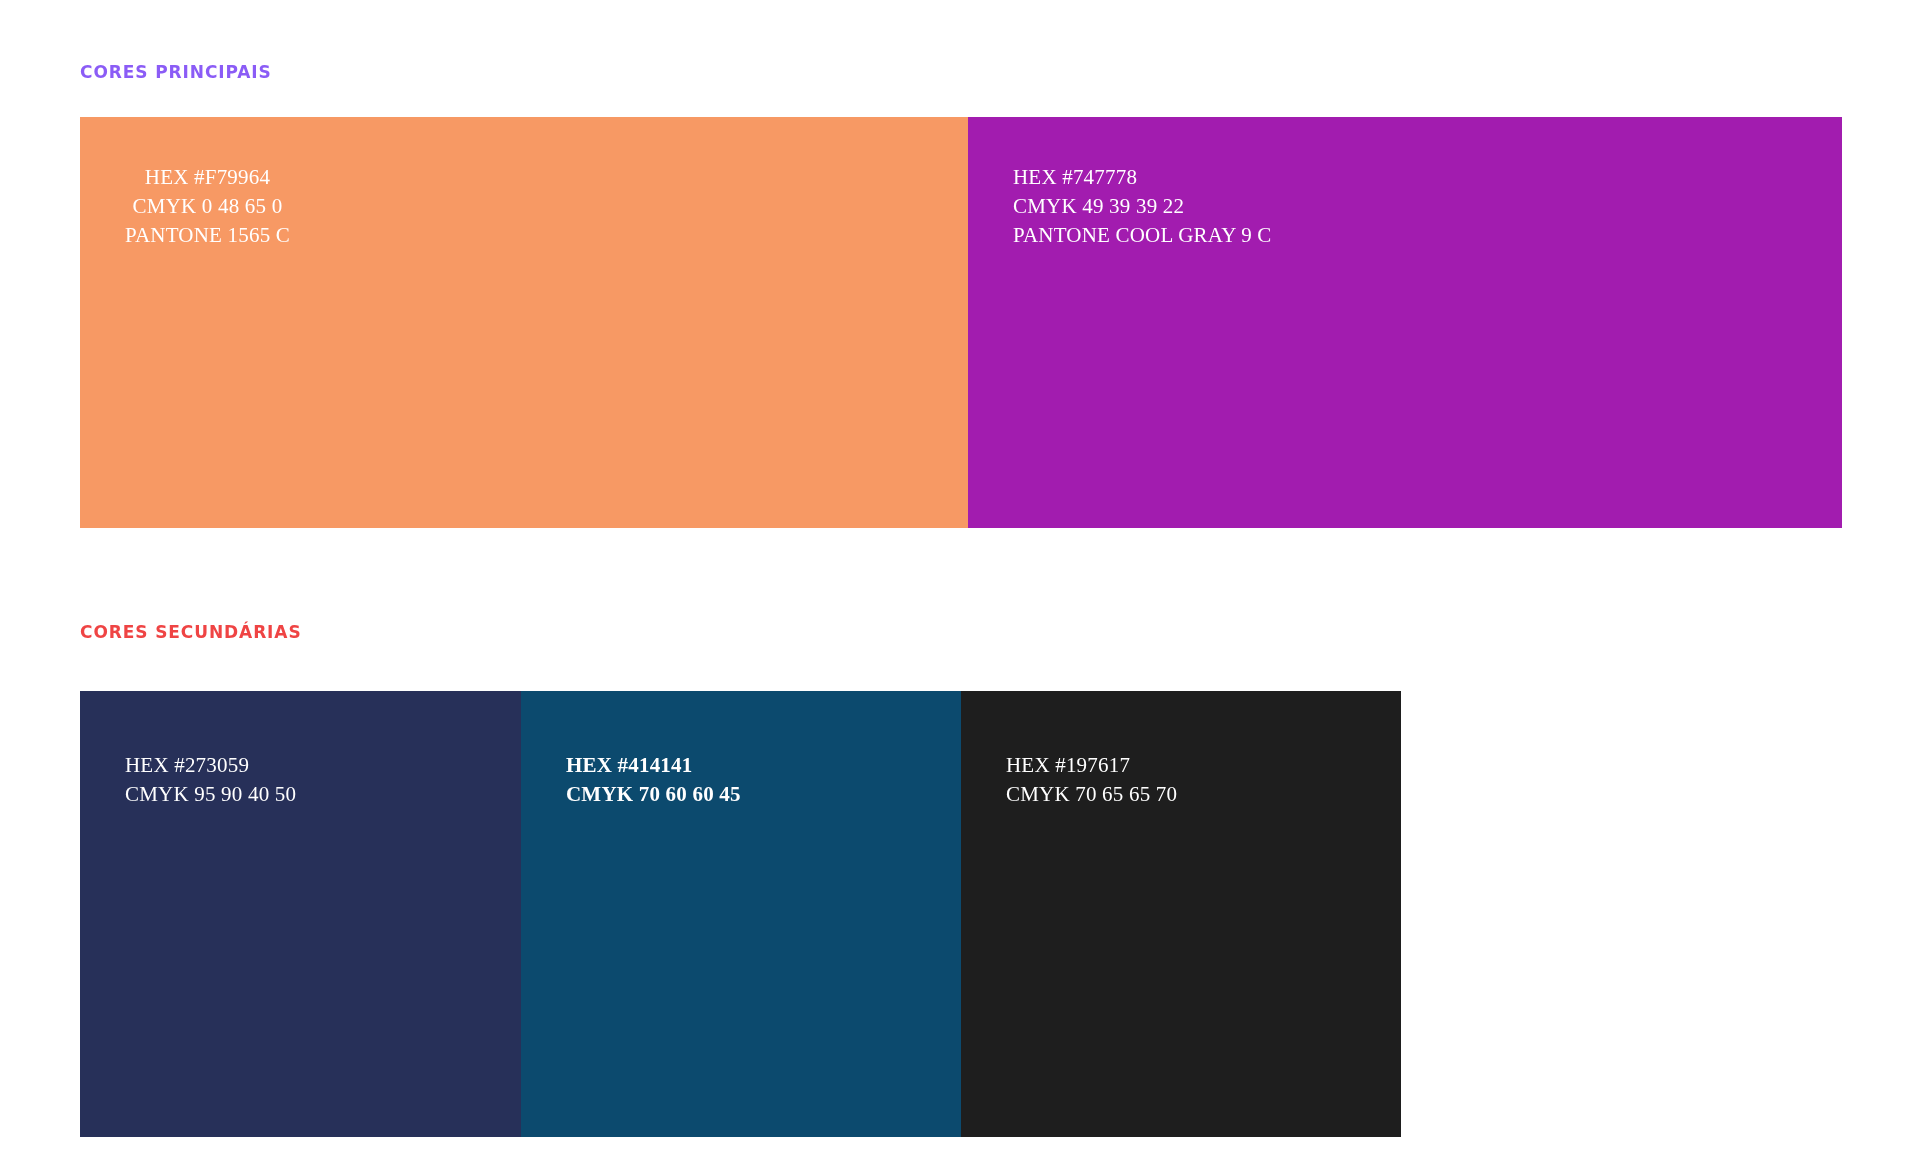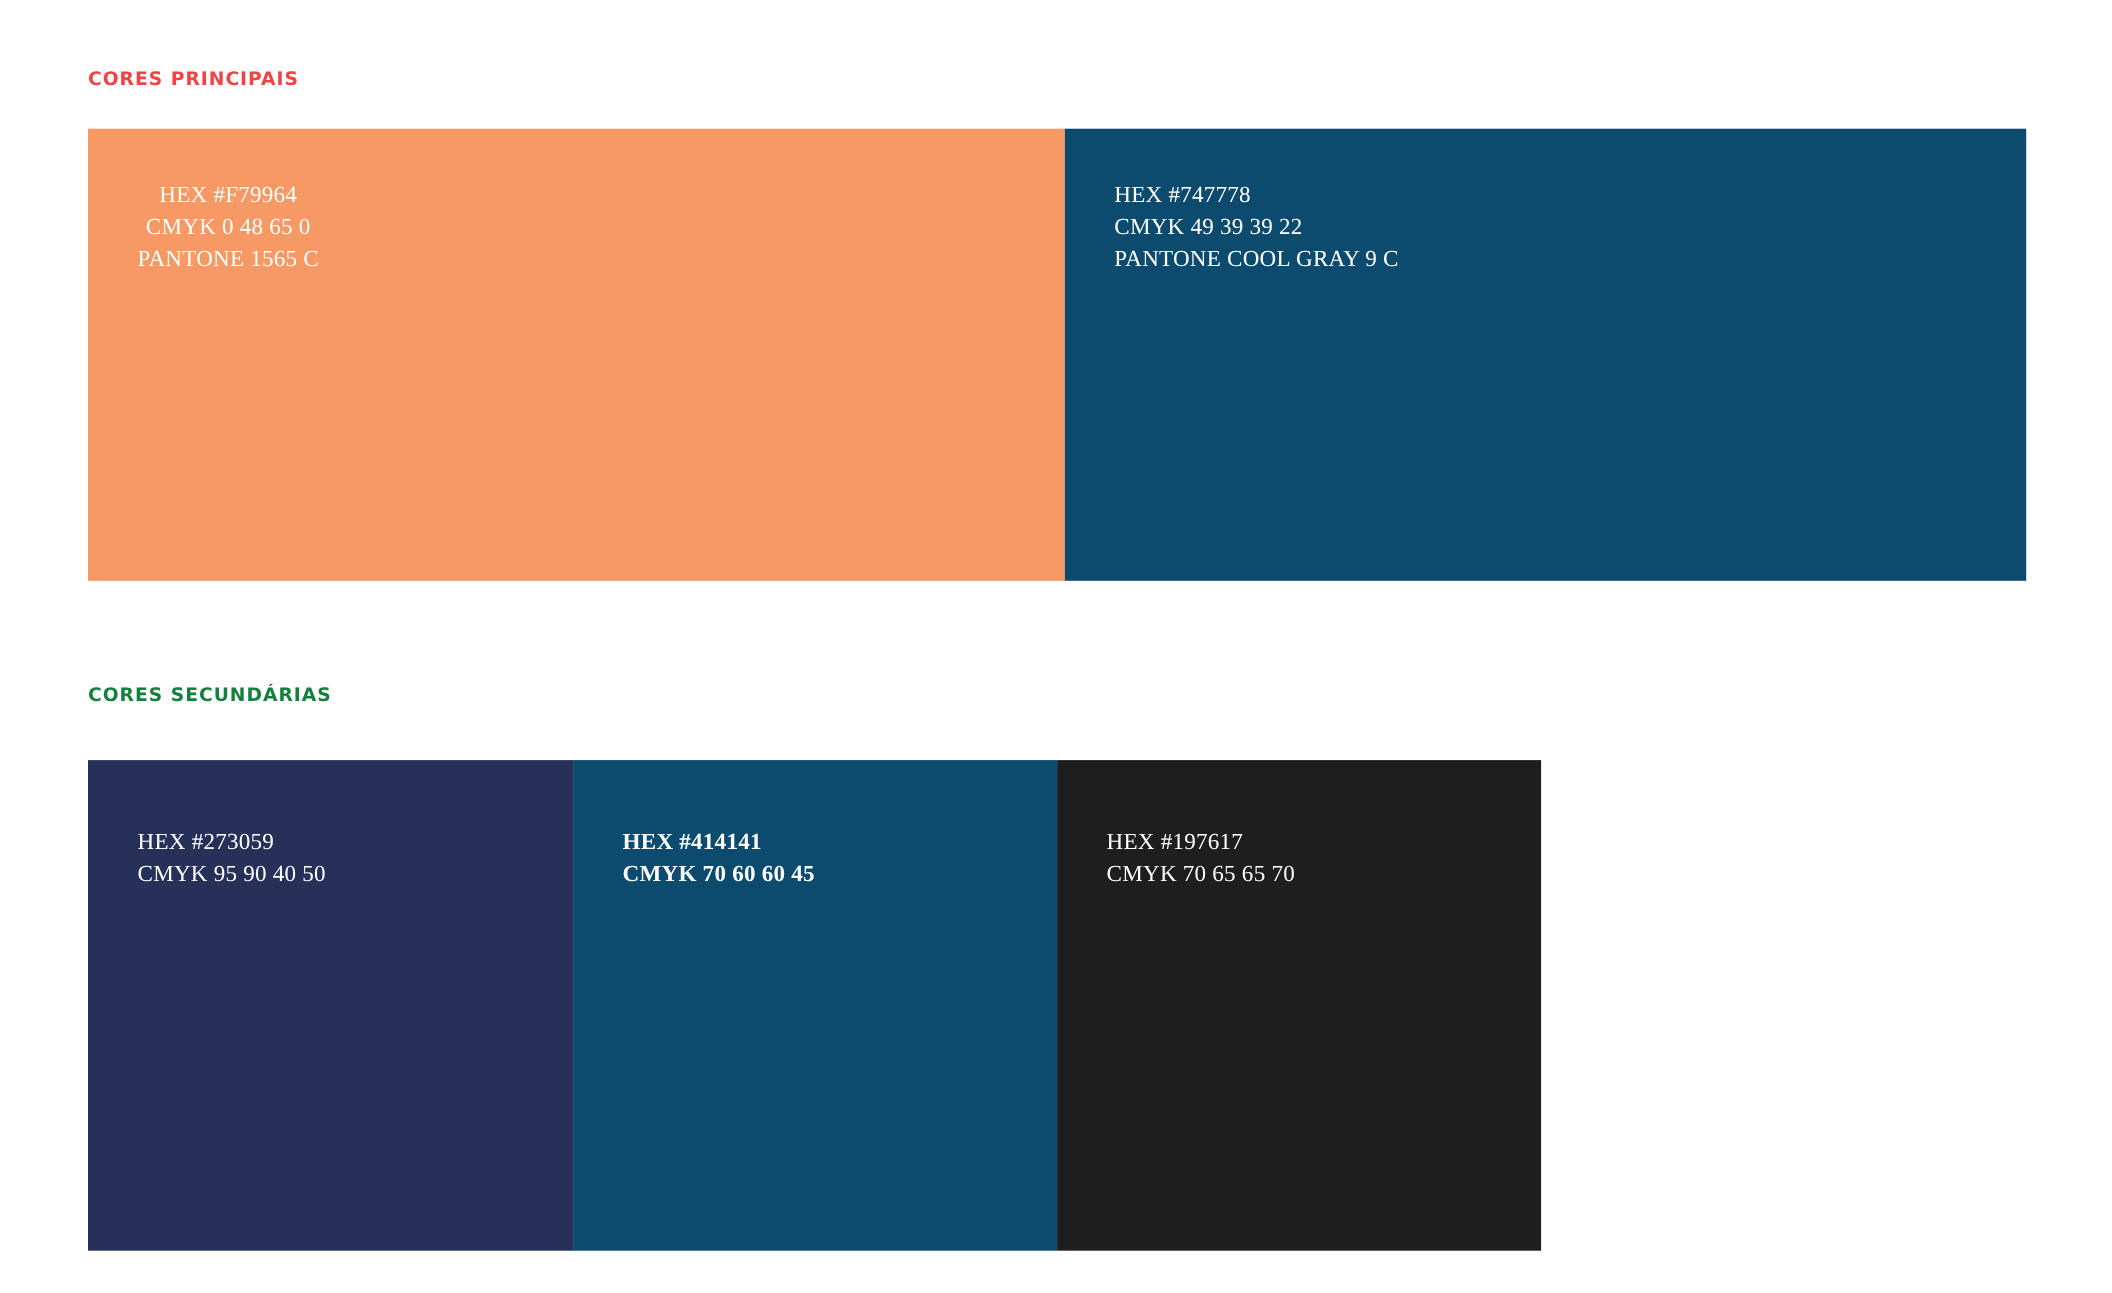--- a/index.html
+++ b/index.html
@@ -73,43 +73,43 @@
   .sw-s1 { flex: 0 0 441px; }
   .sw-s2 { flex: 0 0 441px; }
   .sw-s3 { flex: 0 0 440px; }
   .sw-s4 { flex: 0 0 440px; }
 </style>
 </head>
 <body>
 
 <div class="page" style="background: rgb(255, 255, 255);">
 
-  <div class="section-heading heading-primary" style="color: #ef4444;">CORES PRINCIPAIS</div>
+  <div class="section-heading heading-primary" style="color: #8b5cf6;">CORES PRINCIPAIS</div>
 
   <div class="swatch-row row-primary">
 
     <div class="swatch sw-p1" style="background: rgb(247, 153, 100);">
       <div class="swatch-text">
         <span class="line">HEX #F79964</span>
         <span class="line">CMYK 0 48 65 0</span>
         <span class="line">PANTONE 1565 C</span>
       </div>
     </div>
 
-    <div class="swatch sw-p2" style="background: #0c4a6e;">
+    <div class="swatch sw-p2" style="background: #a21caf;">
       <div class="swatch-text">
         <span class="line">HEX #747778</span>
         <span class="line">CMYK 49 39 39 22</span>
         <span class="line">PANTONE COOL GRAY 9 C</span>
       </div>
     </div>
 
   </div>
 
-  <div class="section-heading heading-secondary" style="color: #15803d;">CORES SECUNDÁRIAS</div>
+  <div class="section-heading heading-secondary" style="color: #ef4444;">CORES SECUNDÁRIAS</div>
 
   <div class="swatch-row row-secondary">
 
 
     <div class="swatch sw-s2" style="background: rgb(39, 48, 89);">
       <div class="swatch-text">
         <span class="line">HEX #273059</span>
         <span class="line">CMYK 95 90 40 50</span>
       </div>
     </div>

